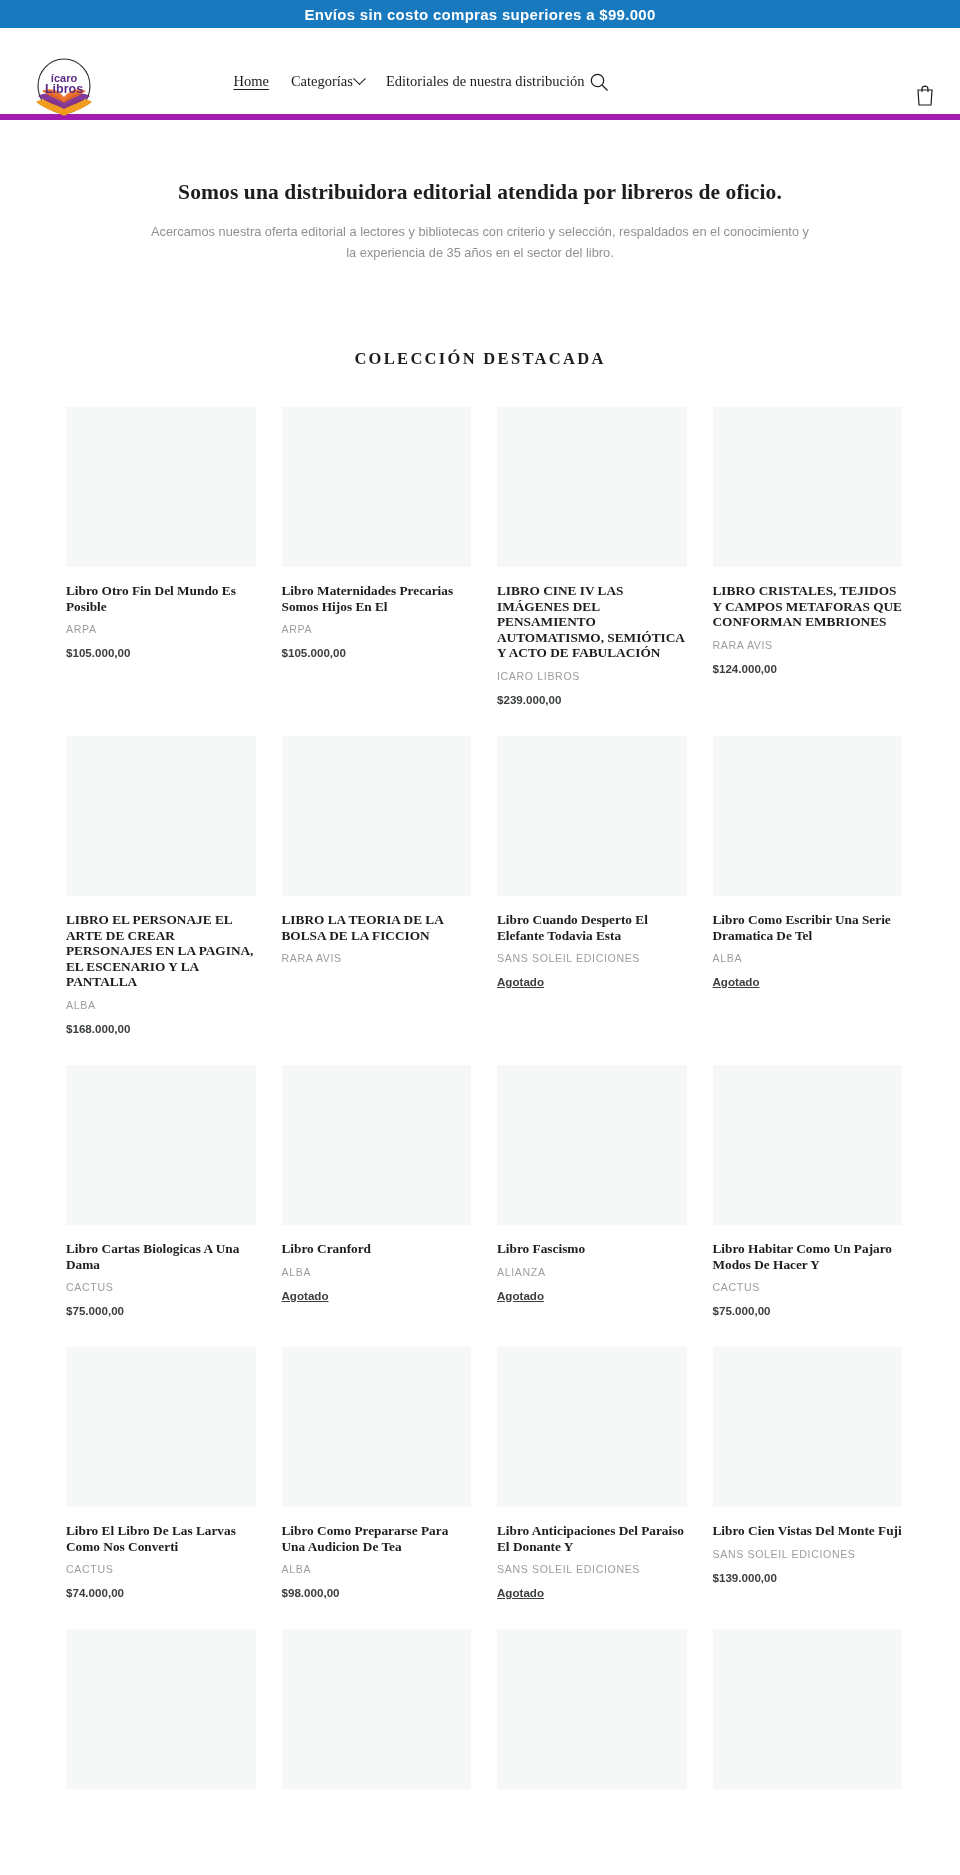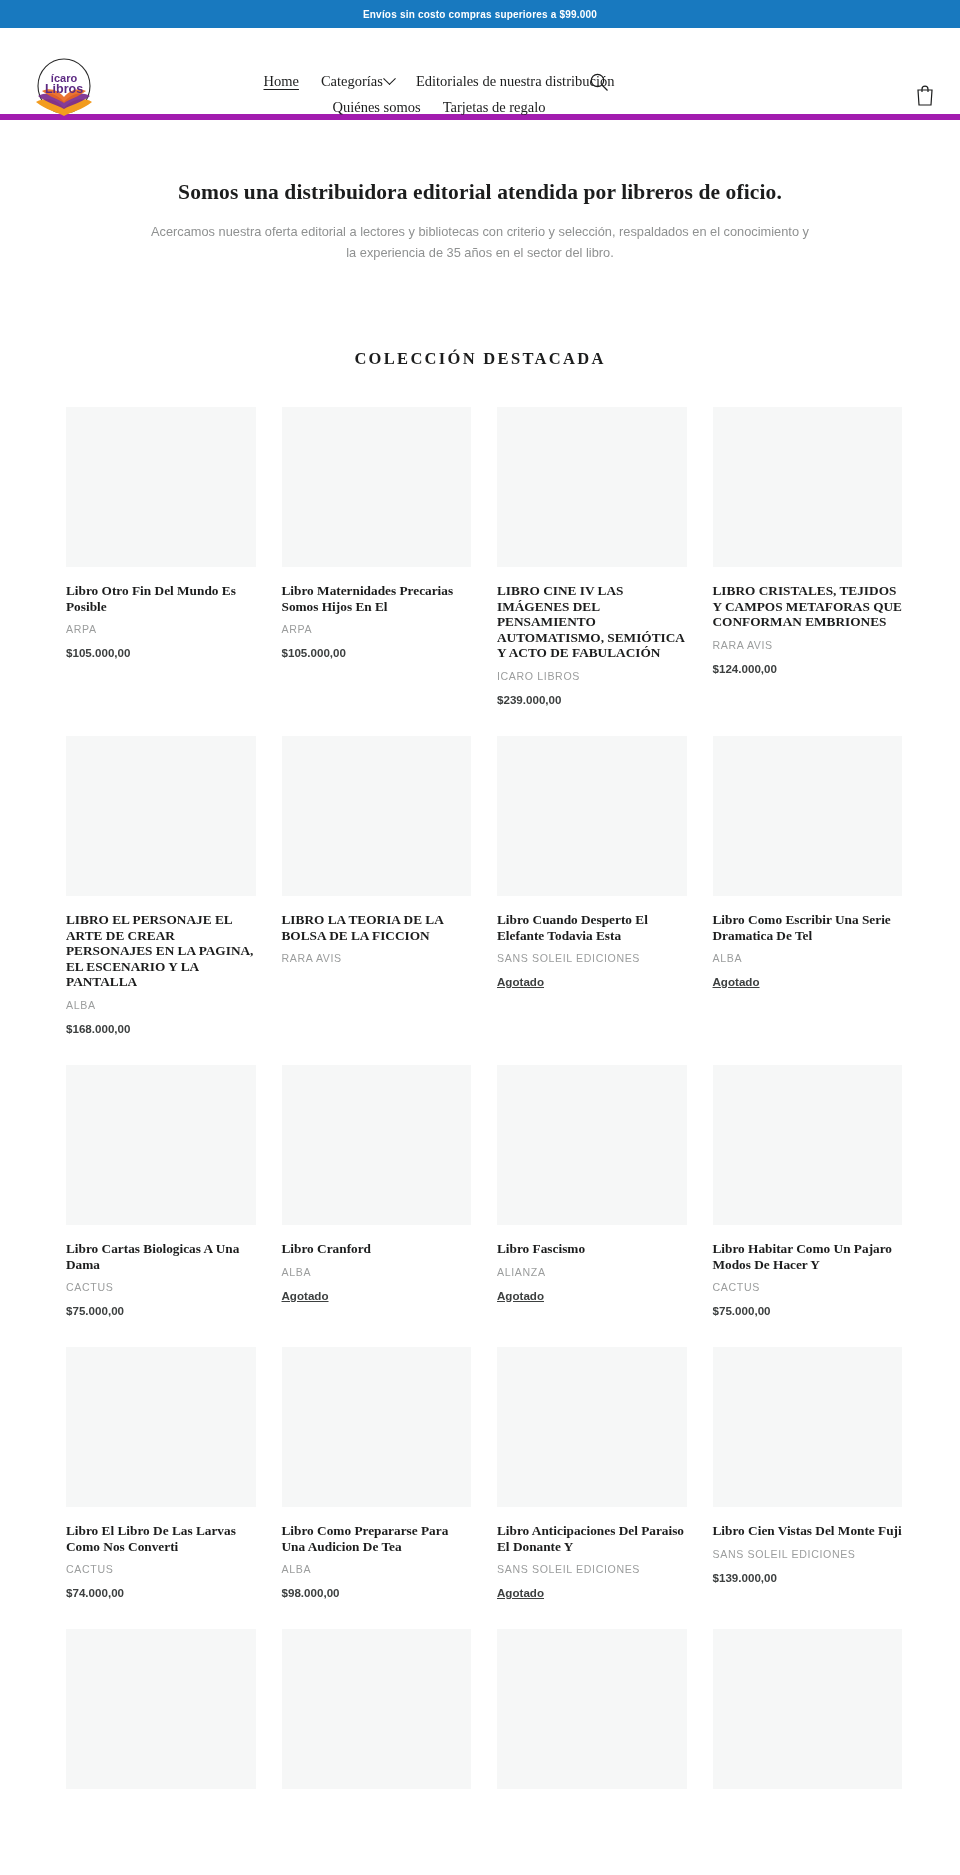--- a/index.html
+++ b/index.html
@@ -15,21 +15,21 @@
   
   .announcement {
     background: #1879bf;
     color: #ffffff;
     height: 28px;
     display: flex;
     align-items: center;
     justify-content: center;
   }
   .announcement-text {
-    font-size: 10px;
+    font-size: 15px;
     font-weight: bold;
     letter-spacing: .02em;
     font-family: "Liberation Sans", sans-serif;
   }
 
   
   .site-header {
     position: relative;
     height: 92px;
     border-bottom: 6px solid #a21caf;
@@ -40,21 +40,21 @@
     left: 30px;
     top: 30px;
     width: 68px;
     height: 62px;
     display: block;
   }
   .logo-svg { display: block; }
 
   .nav-block {
     position: absolute;
-    left: 229px;
+    left: 199px;
     top: 40px;
     width: 420px;
   }
   .nav-row {
     display: flex;
     align-items: center;
     justify-content: center;
     flex-wrap: wrap;
     gap: 0px 22px;
     line-height: 26px;
@@ -195,24 +195,20 @@
 
   <nav class="nav-block">
     <div class="nav-row">
       <a class="nav-link active">Home</a>
       <span class="nav-has-children">
         <a class="nav-link">Categorías</a>
         <span class="chev"></span>
       </span>
       <a class="nav-link">Editoriales de nuestra distribución</a>
     </div>
-    <div class="nav-row">
-      <a class="nav-link">Quiénes somos</a>
-      <a class="nav-link">Tarjetas de regalo</a>
-    </div>
   </nav>
 
   <button class="search-btn">
     <svg width="20" height="20" viewBox="0 0 20 20">
       <circle cx="8.5" cy="8.5" r="6.2" fill="none" stroke="#1c1d1d" stroke-width="1.3"></circle>
       <line x1="13" y1="13" x2="18.5" y2="18.5" stroke="#1c1d1d" stroke-width="1.3"></line>
     </svg>
   </button>
 
   <button class="cart-btn">

